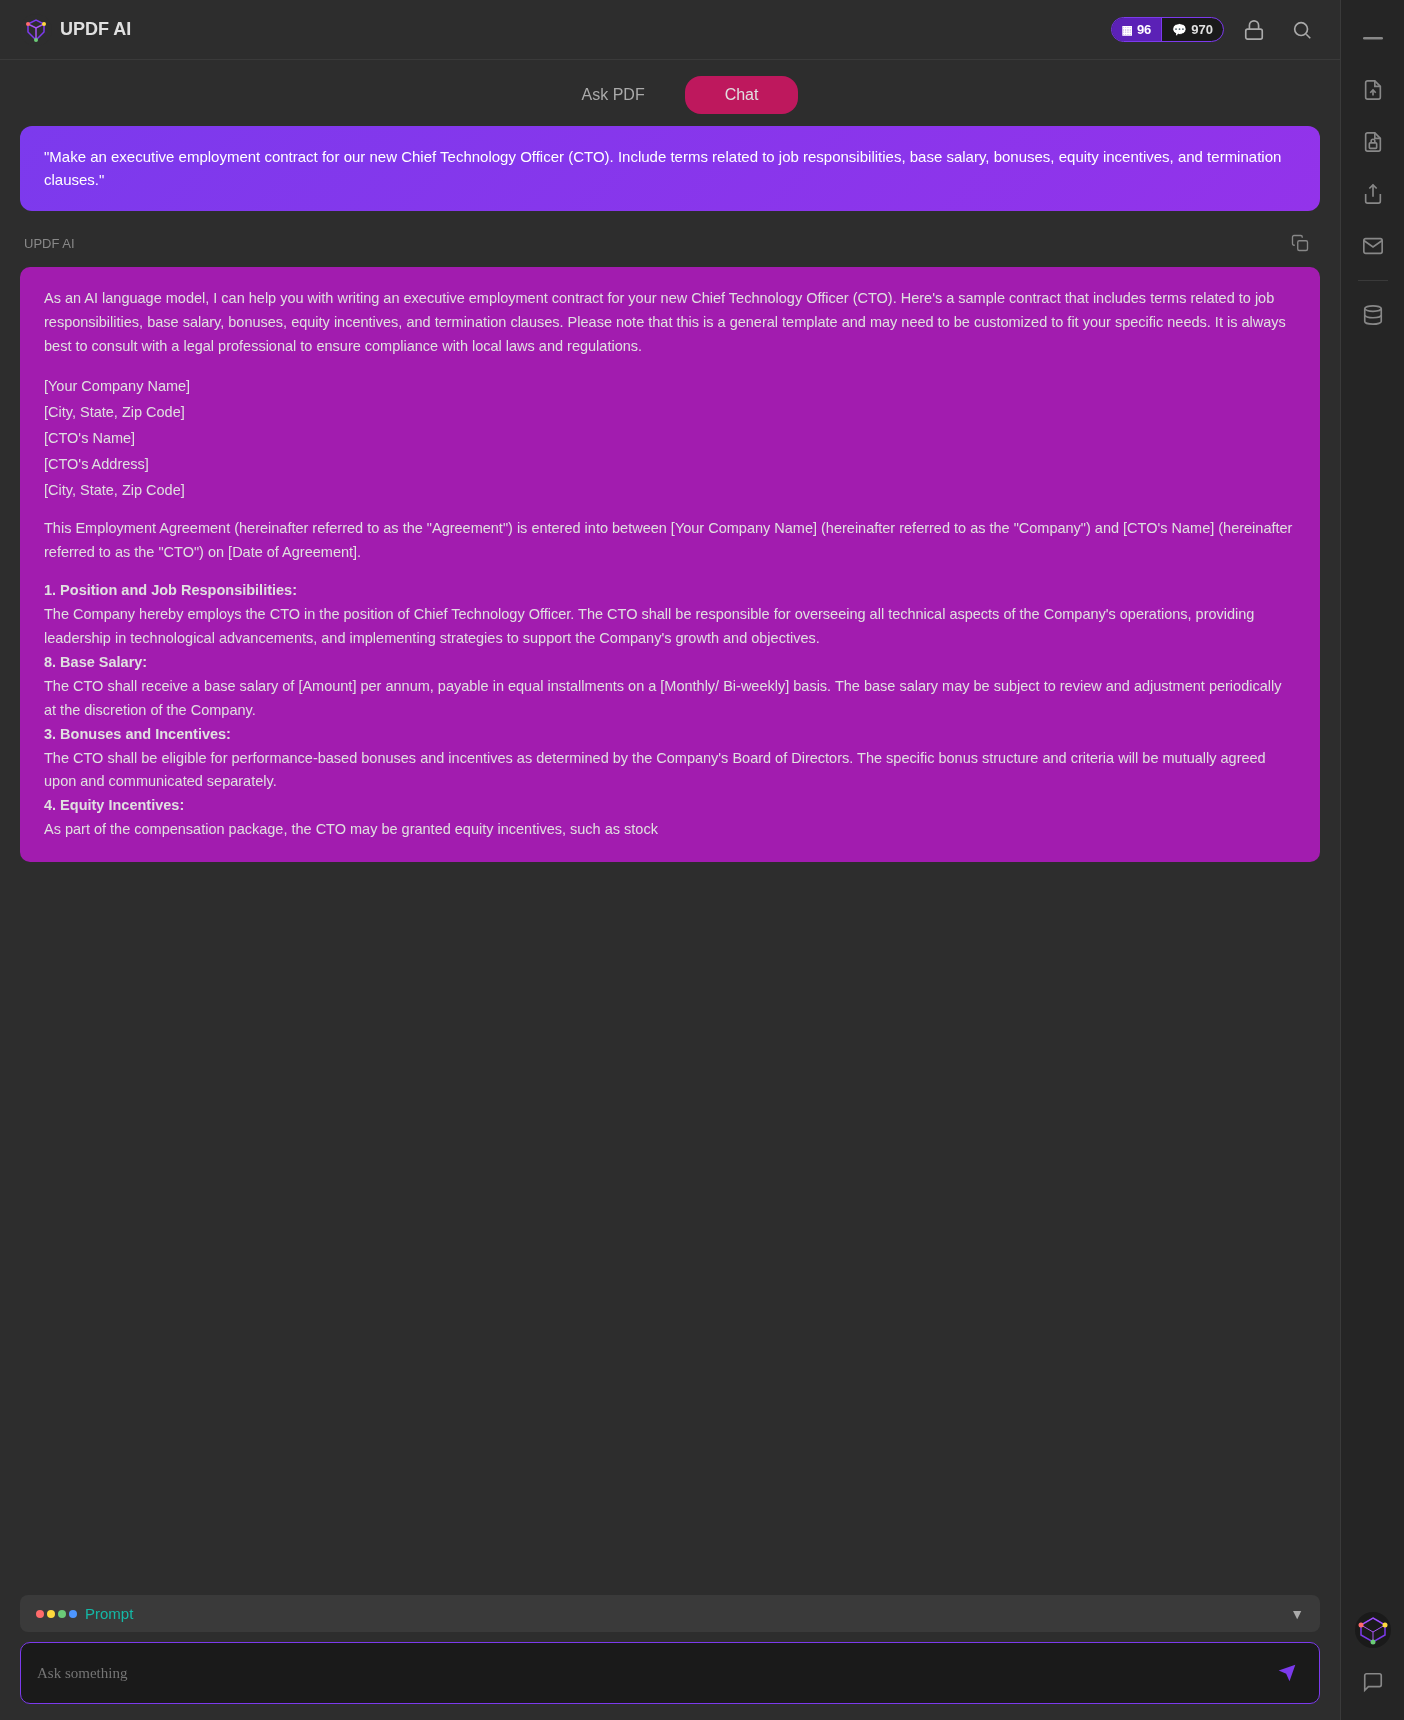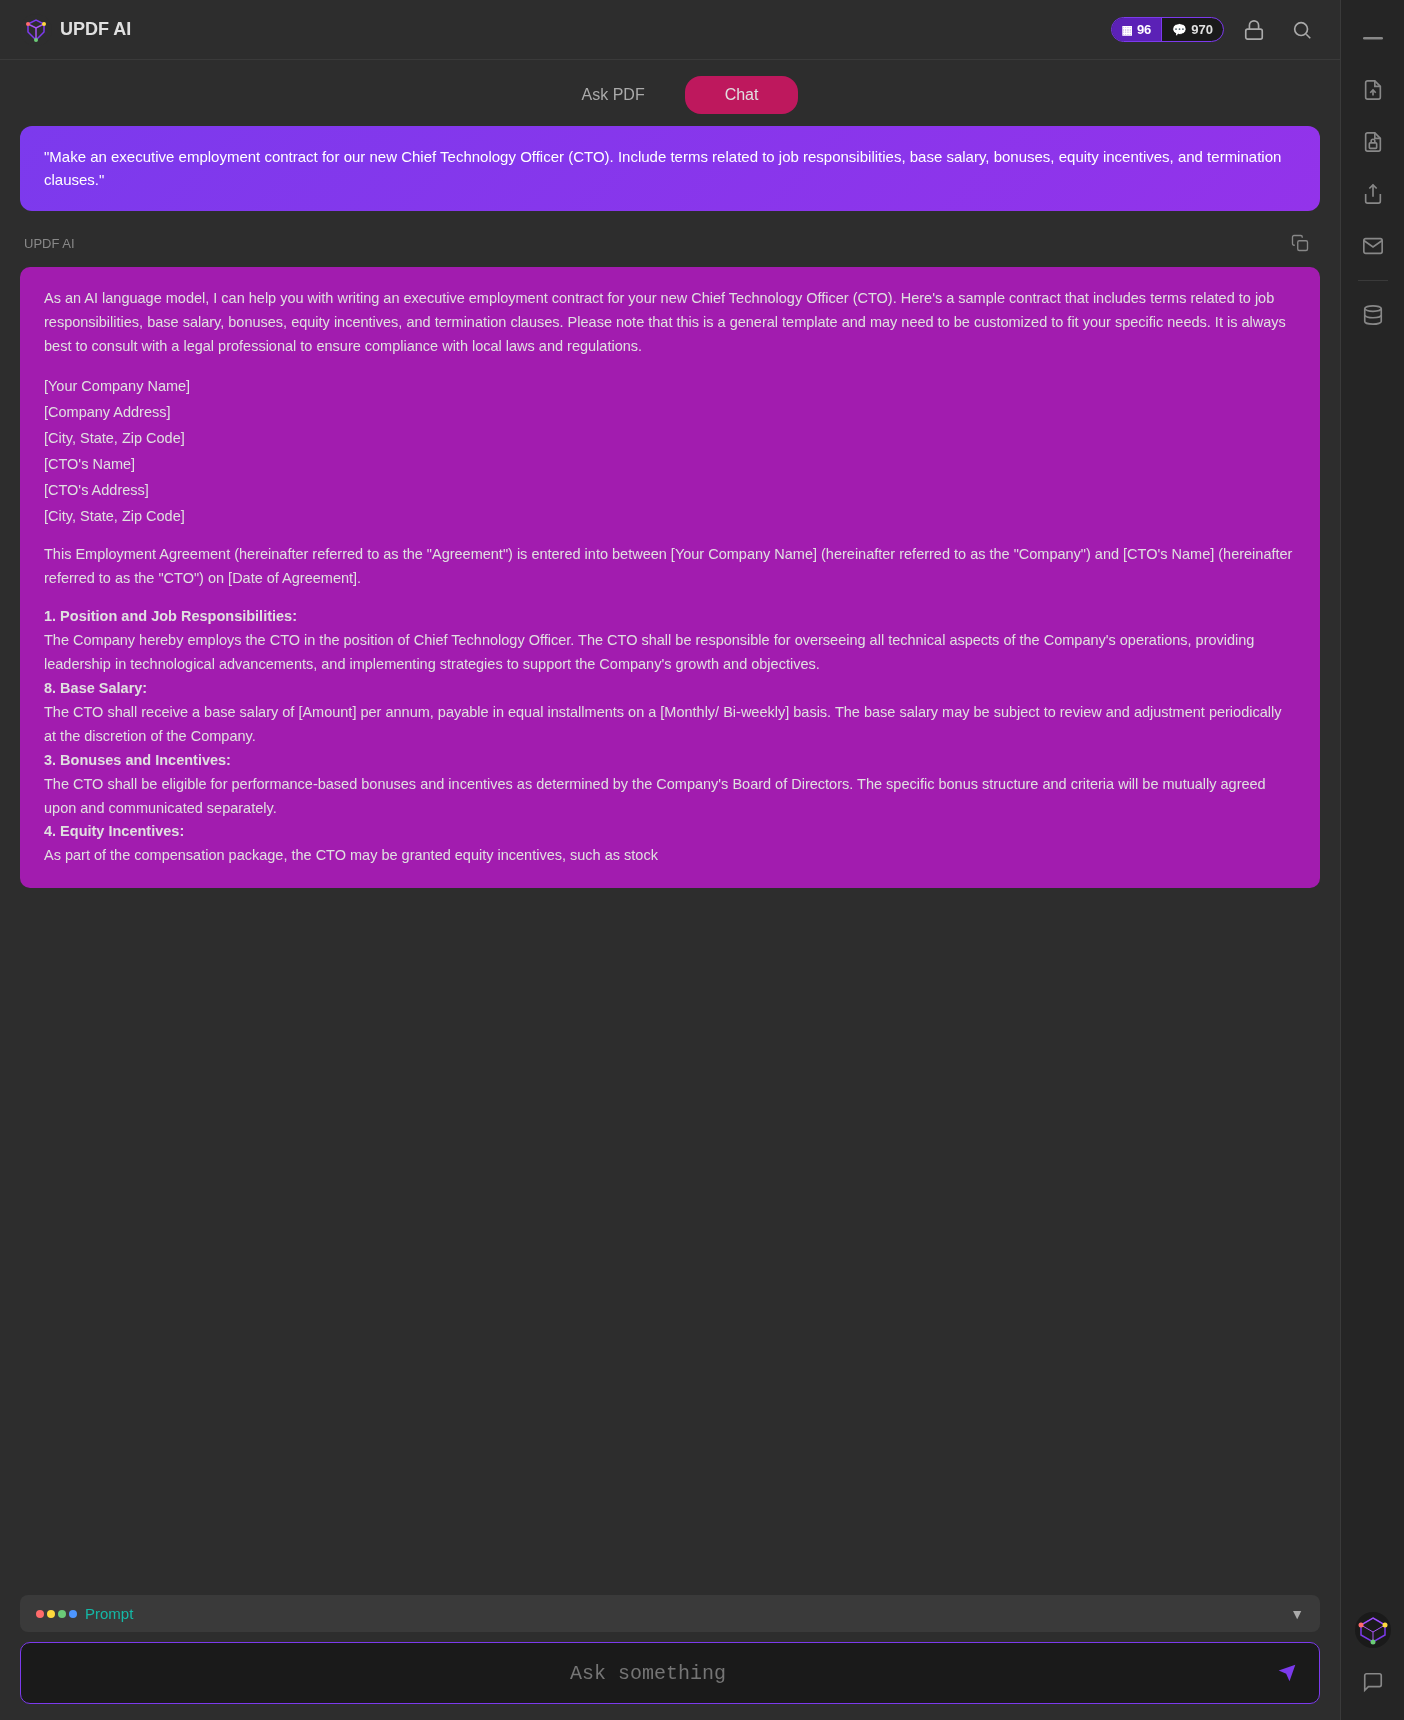--- a/index.html
+++ b/index.html
@@ -254,23 +254,22 @@
       padding: 14px 16px;
       gap: 12px;
     }
 
     .message-input {
       flex: 1;
       background: transparent;
       border: none;
       outline: none;
       color: #888;
-      font-size: 20px;
-      font-family: Liberation Mono, monospace;
-      text-align: center;
+      font-size: 15px;
+      font-family: Liberation Serif, serif;
     }
 
     .send-btn {
       width: 32px;
       height: 32px;
       display: flex;
       align-items: center;
       justify-content: center;
       cursor: pointer;
       color: #7c3aed;
@@ -374,21 +373,20 @@
             <path d="M5 15H4a2 2 0 0 1-2-2V4a2 2 0 0 1 2-2h9a2 2 0 0 1 2 2v1"></path>
           </svg>
         </div>
       </div>
 
       <div class="ai-message">
         <p>As an AI language model, I can help you with writing an executive employment contract for your new Chief Technology Officer (CTO). Here's a sample contract that includes terms related to job responsibilities, base salary, bonuses, equity incentives, and termination clauses. Please note that this is a general template and may need to be customized to fit your specific needs. It is always best to consult with a legal professional to ensure compliance with local laws and regulations.</p>
 
         <div class="address-block">
           <div>[Your Company Name]</div>
-          <div>[Company Address]</div>
           <div>[City, State, Zip Code]</div>
           <div>[CTO's Name]</div>
           <div>[CTO's Address]</div>
           <div>[City, State, Zip Code]</div>
         </div>
 
         <p>This Employment Agreement (hereinafter referred to as the "Agreement") is entered into between [Your Company Name] (hereinafter referred to as the "Company") and [CTO's Name] (hereinafter referred to as the "CTO") on [Date of Agreement].</p>
 
         <div>
           <p><strong>1. Position and Job Responsibilities:</strong><br>

